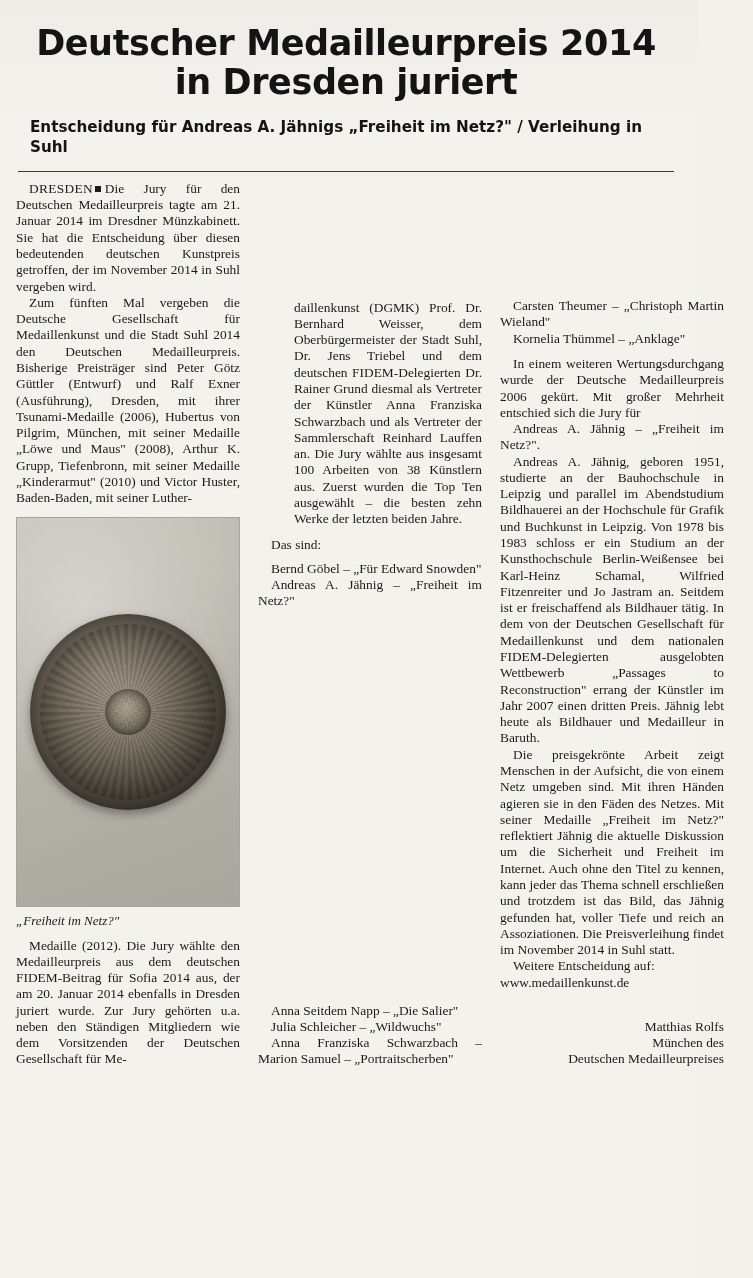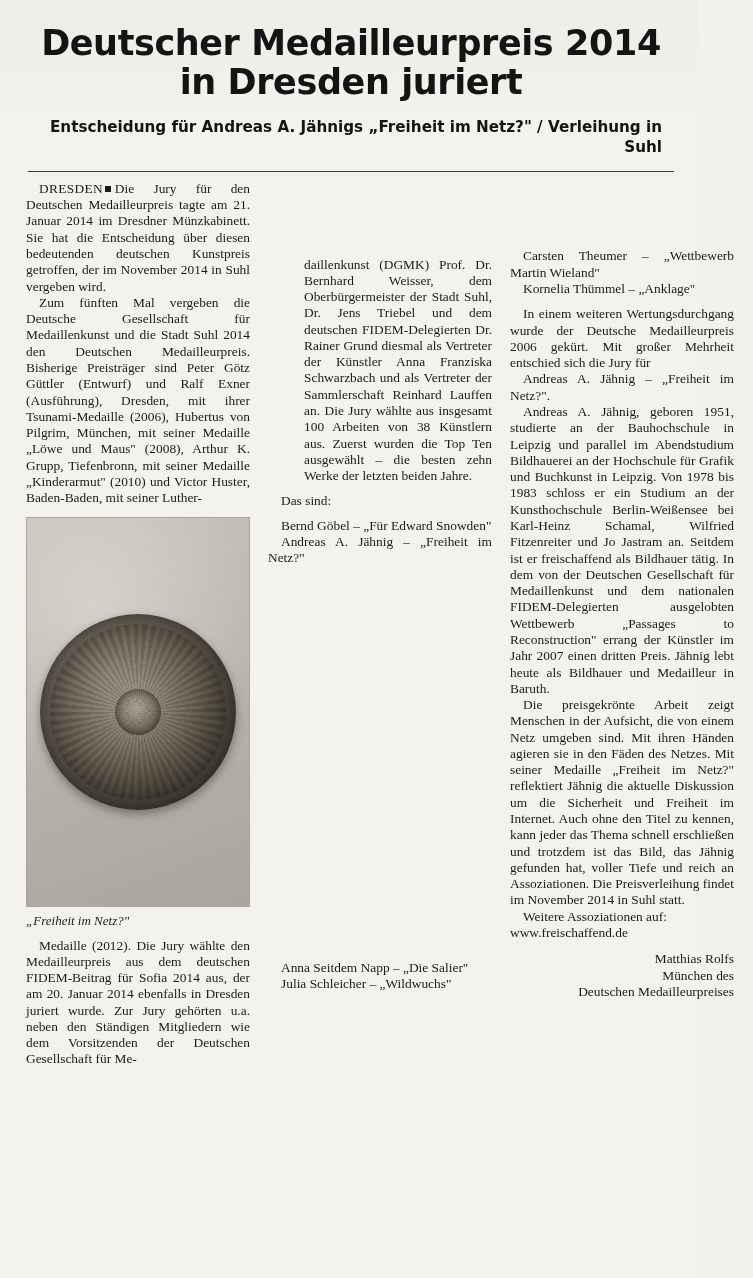--- a/index.html
+++ b/index.html
@@ -13,55 +13,55 @@
     overflow: hidden;
     font-family: "Liberation Serif", serif;
     color: #1a1a1a;
     background: #f3f1ec;
   }
   .page {
     position: relative;
     width: 698px;
     height: 1278px;
     box-sizing: border-box;
-    padding: 18px 22px 6px 26px;
+    padding: 18px 22px 6px 16px;
     background:
       linear-gradient(180deg, rgba(0,0,0,0.025) 0%, rgba(0,0,0,0) 10%),
       #f4f2ed;
   }
   .headline {
     text-align: center;
     font-family: "DejaVu Sans", sans-serif;
     font-weight: bold;
     font-size: 35px;
     line-height: 1.12;
     letter-spacing: -0.4px;
     color: #141414;
     margin: 6px 0 0 0;
   }
   .headline .l2 { display: block; }
   .subhead {
-    text-align: right;
+    text-align: left;
     font-family: "DejaVu Sans", sans-serif;
     font-weight: bold;
     font-size: 15.2px;
     line-height: 1.3;
     color: #141414;
     margin: 16px 14px 0 14px;
   }
   .rule {
     border: 0;
     border-top: 1.2px solid #3a3a3a;
     margin: 13px 2px 0 2px;
   }
   .columns {
     margin-top: 9px;
     display: flex;
     gap: 18px;
-    align-items: center;
+    align-items: flex-end;
   }
   .col {
     width: 224px;
     flex: 0 0 224px;
     position: relative;
   }
   p {
     margin: 0;
     font-size: 13.4px;
     line-height: 1.215;
@@ -147,21 +147,21 @@
   .caption {
     font-size: 13px;
     font-style: italic;
     margin-top: 6px;
     text-indent: 0;
     text-align: left;
   }
   .signoff {
     text-align: right;
     text-indent: 0;
-    margin-top: 10px;
+    margin-top: 28px;
     font-size: 13.4px;
     line-height: 1.215;
   }
   .web { text-indent: 0; }
   .spacer-s { height: 8px; }
 </style>
 </head>
 <body>
 
 <div class="page">
@@ -199,32 +199,33 @@
       <p class="noind">daillenkunst (DGMK) Prof. Dr. Bernhard Weisser, dem Oberbürgermeister der Stadt Suhl, Dr. Jens Triebel und dem deutschen FIDEM-Delegierten Dr. Rainer Grund diesmal als Vertreter der Künstler Anna Franziska Schwarzbach und als Vertreter der Sammlerschaft Reinhard Lauffen an. Die Jury wählte aus insgesamt 100 Arbeiten von 38 Künstlern aus. Zuerst wurden die Top Ten ausgewählt – die besten zehn Werke der letzten beiden Jahre.</p>
       <p class="gap">Das sind:</p>
       <div class="spacer-s"></div>
       <p class="listitem">Bernd Göbel – „Für Edward Snowden"</p>
       <p class="listitem">Andreas A. Jähnig – „Freiheit im Netz?"</p>
 
       <div style="height:393px"></div>
 
       <p class="listitem">Anna Seitdem Napp – „Die Salier"</p>
       <p class="listitem">Julia Schleicher – „Wildwuchs"</p>
+      <p class="listitem">Anna Franziska Schwarzbach – Marion Samuel – „Portraitscherben"</p>
     </div>
 
     <div class="col">
-      <p class="listitem">Carsten Theumer – „Wettbewerb Martin Wieland"</p>
+      <p class="listitem">Carsten Theumer – „Christoph Martin Wieland"</p>
       <p class="listitem">Kornelia Thümmel – „Anklage"</p>
 
       <p class="gap">In einem weiteren Wertungsdurchgang wurde der Deutsche Medailleurpreis 2006 gekürt. Mit großer Mehrheit entschied sich die Jury für</p>
       <p class="listitem">Andreas A. Jähnig – „Freiheit im Netz?".</p>
       <p>Andreas A. Jähnig, geboren 1951, studierte an der Bauhochschule in Leipzig und parallel im Abendstudium Bildhauerei an der Hochschule für Grafik und Buchkunst in Leipzig. Von 1978 bis 1983 schloss er ein Studium an der Kunsthochschule Berlin-Weißensee bei Karl-Heinz Schamal, Wilfried Fitzenreiter und Jo Jastram an. Seitdem ist er freischaffend als Bildhauer tätig. In dem von der Deutschen Gesellschaft für Medaillenkunst und dem nationalen FIDEM-Delegierten ausgelobten Wettbewerb „Passages to Reconstruction" errang der Künstler im Jahr 2007 einen dritten Preis. Jähnig lebt heute als Bildhauer und Medailleur in Baruth.</p>
       <p>Die preisgekrönte Arbeit zeigt Menschen in der Aufsicht, die von einem Netz umgeben sind. Mit ihren Händen agieren sie in den Fäden des Netzes. Mit seiner Medaille „Freiheit im Netz?" reflektiert Jähnig die aktuelle Diskussion um die Sicherheit und Freiheit im Internet. Auch ohne den Titel zu kennen, kann jeder das Thema schnell erschließen und trotzdem ist das Bild, das Jähnig gefunden hat, voller Tiefe und reich an Assoziationen. Die Preisverleihung findet im November 2014 in Suhl statt.</p>
-      <p>Weitere Assoziationen auf:</p>
-      <p class="web">www.freischaffend.de</p>
+      <p>Weitere Entscheidung auf:</p>
+      <p class="web">www.medaillenkunst.de</p>
 
       <div class="signoff">
         <div>Matthias Rolfs</div>
         <div>München des</div>
         <div>Deutschen Medailleurpreises</div>
       </div>
     </div>
 
   </div>
 </div>

